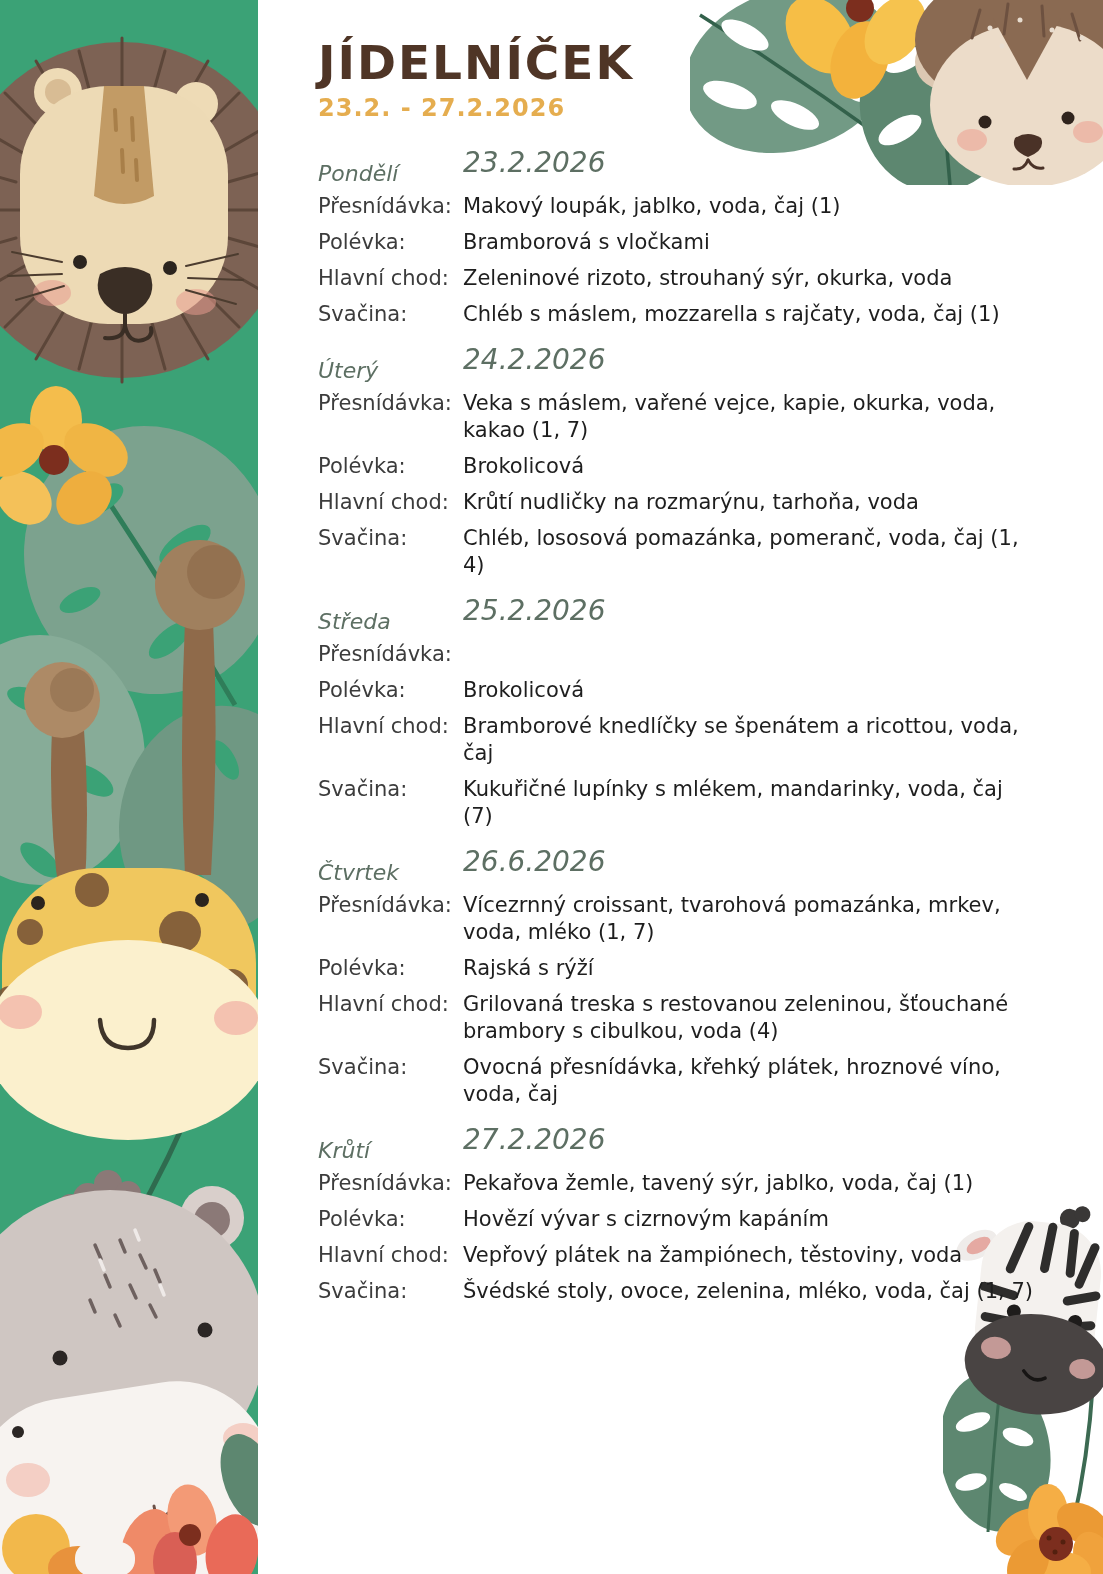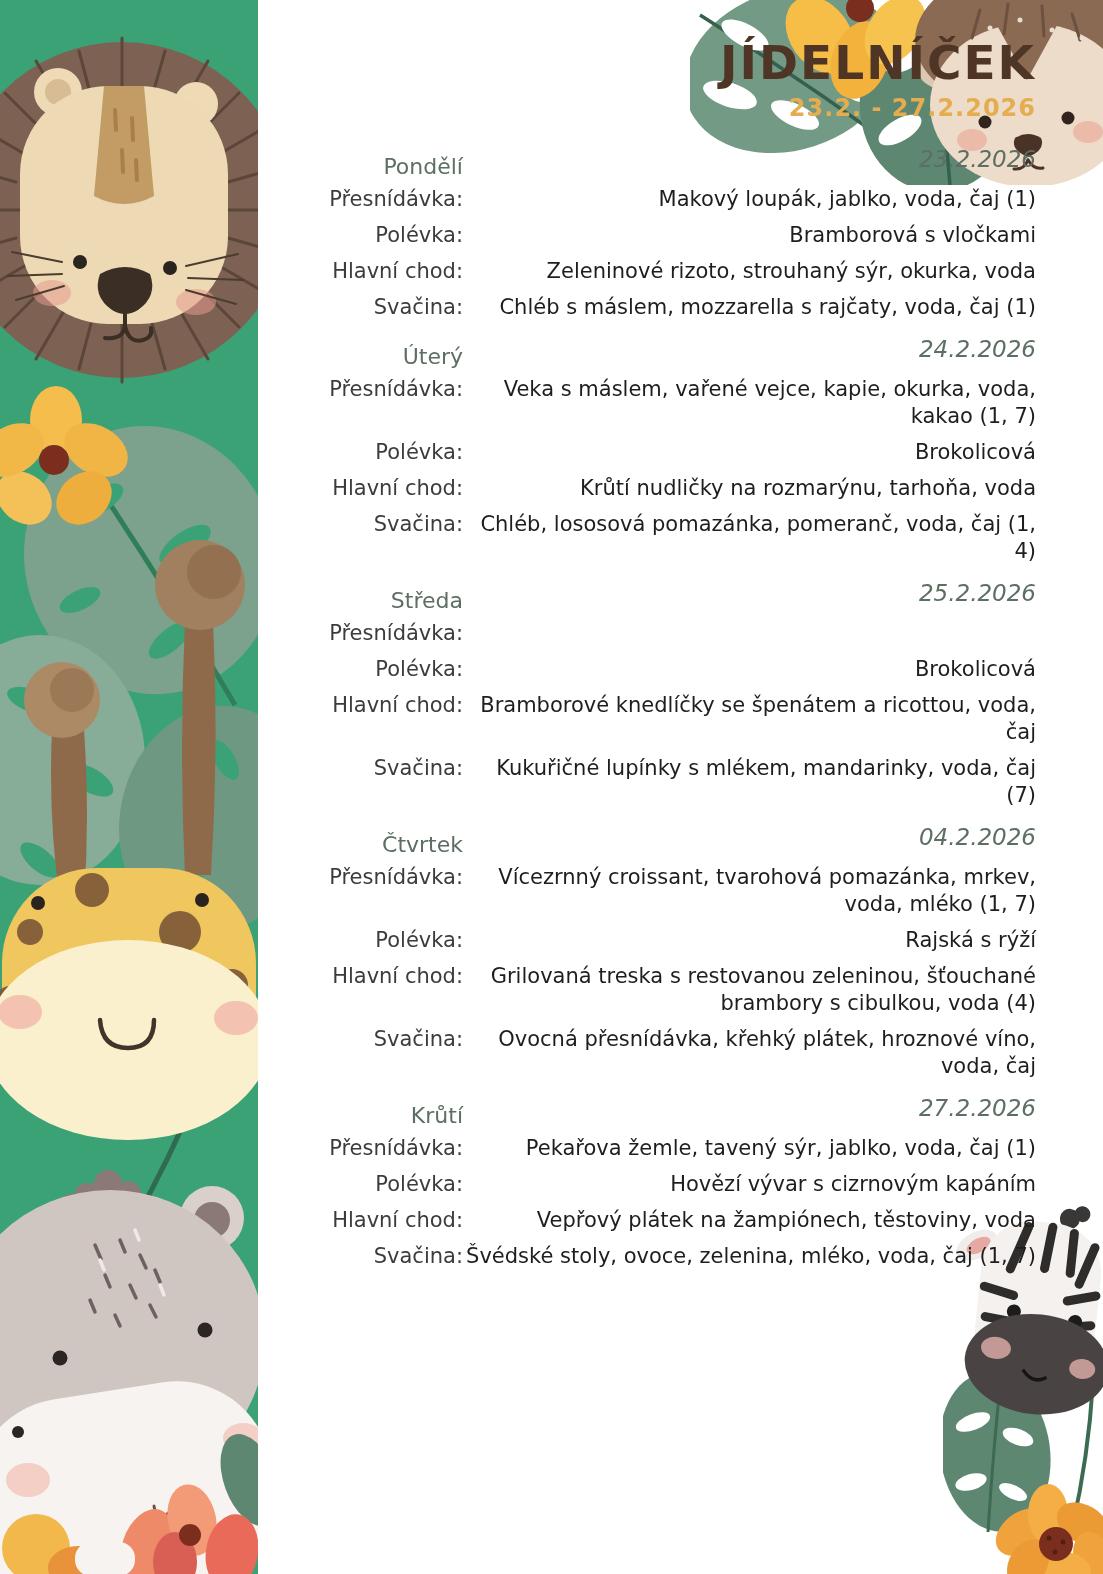--- a/index.html
+++ b/index.html
@@ -7,39 +7,39 @@
   body {
     font-family:"DejaVu Sans","Liberation Sans",sans-serif;
     background:#ffffff; position:relative; overflow:hidden;
   }
   .page { position:absolute; inset:0; width:1103px; height:1574px; background:#ffffff; }
 
   .sidebar-art { position:absolute; left:0; top:0; width:258px; height:1574px; display:block; }
   .deco-top-right { position:absolute; top:0; right:0; width:413px; height:185px; display:block; }
   .deco-bottom-right { position:absolute; bottom:0; right:0; width:160px; height:372px; display:block; }
 
-  .content { position:absolute; left:318px; top:36px; width:718px;text-align:right; }
+  .content { position:absolute; left:318px; top:36px; width:718px; }
 
   .title {
     font-size:47px; font-weight:bold; letter-spacing:2px;
     color:var(--title-brown,#4f3526); line-height:1.15;
   }
   .subtitle {
     font-size:24px; font-weight:bold; letter-spacing:1px;
     color:var(--date-gold,#e5ad4f); margin-top:4px; line-height:1.2;
   }
 
   .day-section { margin-top:22px; }
   .day-section:first-child { margin-top:30px; }
   .day-header {
     display:grid; grid-template-columns:145px 1fr;
     align-items:end; margin-bottom:7px;
   }
-  .day-name { font-size:22px; color:var(--day-green,#5d6f63); }
-  .day-date { font-style:italic; font-size:23px; color:var(--day-green,#5d6f63); transform:translateY(-7px); }
+  .day-name { font-style:italic; font-size:22px; color:var(--day-green,#5d6f63); }
+  .day-date { font-style:italic; font-size:28px; color:var(--day-green,#5d6f63); transform:translateY(-7px); }
 
   .meal-row {
     display:grid; grid-template-columns:145px 1fr;
     font-size:21px; line-height:27px; margin-bottom:9px;
   }
   .meal-label { color:var(--label-text,#3c3c3c); }
   .meal-value { color:var(--body-text,#1e1e1e); }
 </style>
 </head>
 <body>
@@ -386,21 +386,21 @@
   <div class="meal-row">
     <span class="meal-label">Svačina:</span>
     <span class="meal-value">Kukuřičné lupínky s mlékem, mandarinky, voda, čaj (7)</span>
   </div>
 </div>
   </section>
 
   <section class="day-section">
     <div class="day-header">
       <span class="day-name">Čtvrtek</span>
-      <span class="day-date">04.2.2026</span>
+      <span class="day-date">26.6.2026</span>
     </div>
     <div>
   <div class="meal-row">
     <span class="meal-label">Přesnídávka:</span>
     <span class="meal-value">Vícezrnný croissant, tvarohová pomazánka, mrkev, voda, mléko (1, 7)</span>
   </div>
 
   <div class="meal-row">
     <span class="meal-label">Polévka:</span>
     <span class="meal-value">Rajská s rýží</span>

